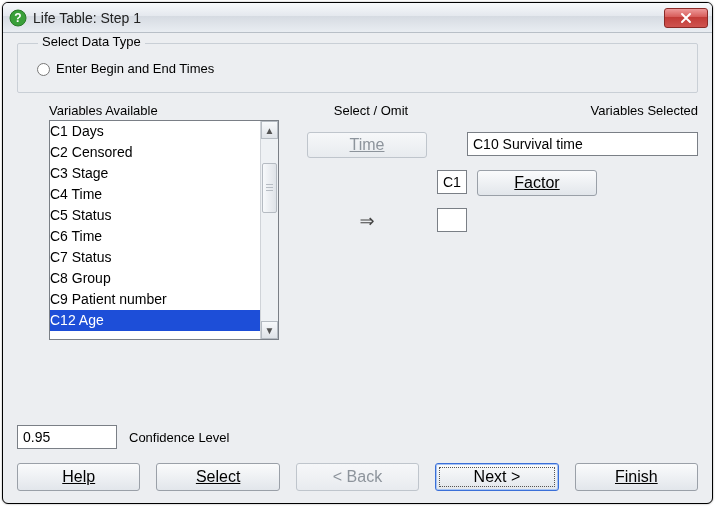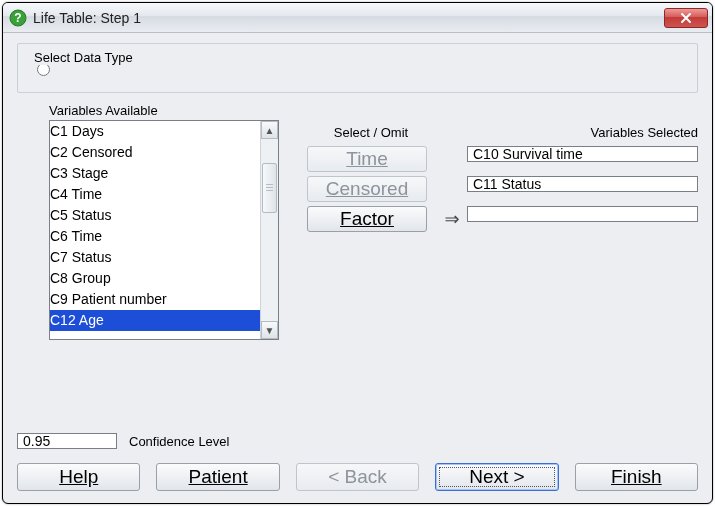--- a/index.html
+++ b/index.html
@@ -55,25 +55,24 @@
   }
   .groupbox {
     border: 1px solid #c9cfd6;
     border-radius: 2px;
     padding: 12px 14px 12px 14px;
     position: relative;
     margin-bottom: 10px;
   }
   .groupbox .legend {
     position:absolute;
-    top: -10px; left: 12px;
+    top: -10px; left: 20px;
     background: #eceef1;
     padding: 0 4px;
     font-size: 13px;
-    margin-top: 16px;
   }
   .radio-row {
     display:flex; align-items:center;
     margin: 4px 0;
   }
   .radio-row input { margin-right: 6px; }
   .middle {
     flex:1;
     display:grid;
     grid-template-columns: 262px 1fr;
@@ -129,55 +128,54 @@
   }
   .sb-thumb::after{
     content:"";
     position:absolute; left:3px; right:3px; top:50%; height:8px; transform:translateY(-50%);
     background: repeating-linear-gradient(to bottom,#b6bcc3 0,#b6bcc3 1px,transparent 1px,transparent 3px);
   }
   .col-right {
     display:grid;
     grid-template-columns: 140px 30px 1fr;
     grid-auto-rows: min-content;
-    row-gap: 4px;
+    row-gap: 12px;
     align-items:start;
-    margin-top:22px;
   }
   .head-row {
     display:contents;
   }
   .head-so { grid-column:1; text-align:center; margin-left: 8px;}
   .head-vs { grid-column:3; text-align:right; }
   .btn {
     height: 26px;
     background: linear-gradient(to bottom,#fafbfc,#e2e6eb);
     border: 1px solid #9aa0a8;
     border-radius:3px;
-    font-size:19px;
+    font-size:16px;
     cursor:pointer;
     padding: 0 20px;
     display:inline-flex; align-items:center; justify-content:center;
   }
   .btn[disabled]{
     color:#8d949c;
     cursor:default;
     background: linear-gradient(to bottom,#f6f7f9,#e8ebef);
     border-color:#bfc5cc;
   }
   .btn .ul { text-decoration: underline; }
   .so-btn { width: 120px; margin-left:10px;}
   .arrow-cell {
     display:flex; align-items:center; justify-content:center;
     height:26px;
     font-size:18px;
     color:#444;
   }
   .textfield {
-    height:16px;
+    height:24px;
     background:#fff;
     border:1px solid #7a7f86;
     padding: 1px 5px;
     font-size:14px;
     width: 100%;
   }
   .conf-row {
     display:flex; align-items:center;
     margin-top: 12px;
     gap: 12px;
@@ -217,20 +215,21 @@
         </svg>
     </div>
   </div>
 
   <div class="content">
 
     <div class="groupbox">
       <span class="legend">Select Data Type</span>
       <label class="radio-row">
         <input type="radio" name="dtype" style="">
+        <span>Enter Begin and End Times</span>
       </label>
     </div>
 
     <div class="middle">
       <div class="col-left">
         <div class="label-head">Variables Available</div>
         <div class="listbox-wrap">
           <ul class="listbox" id="var-list">
               <li>C1 Days</li>
               <li>C2 Censored</li>
@@ -259,23 +258,20 @@
           <div></div>
           <div class="label-head head-vs">Variables Selected</div>
         </div>
 
         <button class="btn so-btn" disabled="">
             <span class="ul">Time</span>
           </button>
         <div></div>
         <input class="textfield" type="text" readonly="" value="C10 Survival time" style="">
 
-        <button class="btn so-btn" disabled="">
-            <span class="ul">Censored</span>
-          </button>
         <div></div>
         <input class="textfield" type="text" readonly="" value="C11 Status" style="">
 
         <button class="btn so-btn">
             <span class="ul">Factor</span>
           </button>
         <div class="arrow-cell">⇒</div>
         <input class="textfield" type="text" value="" style="">
       </div>
     </div>
@@ -283,21 +279,21 @@
     <div class="conf-row">
       <input class="textfield" type="text" value="0.95" style="">
       <span>Confidence Level</span>
     </div>
 
     <div class="button-row">
       <button class="btn">
           <span class="ul">Help</span>
         </button>
       <button class="btn">
-          <span class="ul">Patient</span>
+          <span class="ul">Select</span>
         </button>
       <button class="btn" disabled="">
           <span>&lt; Back</span>
         </button>
       <button class="btn default">
           <span>Next &gt;</span>
         </button>
       <button class="btn">
           <span class="ul">Finish</span>
         </button>

